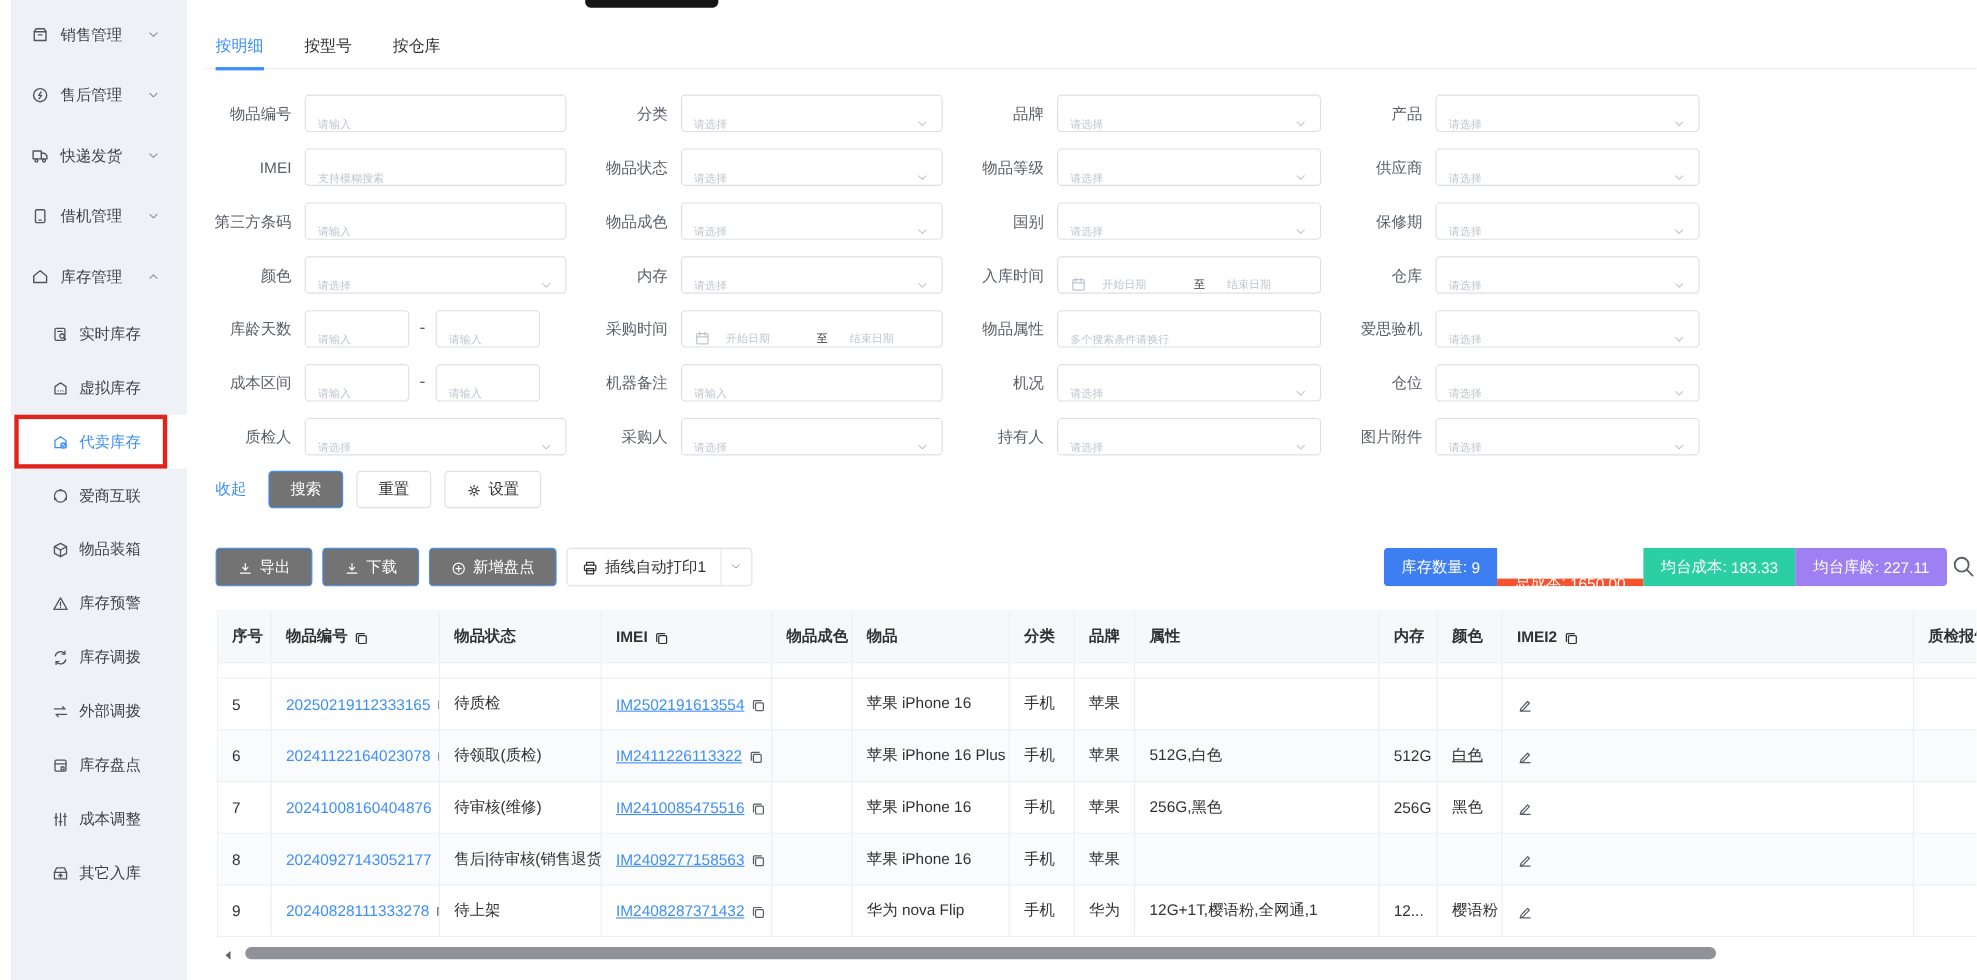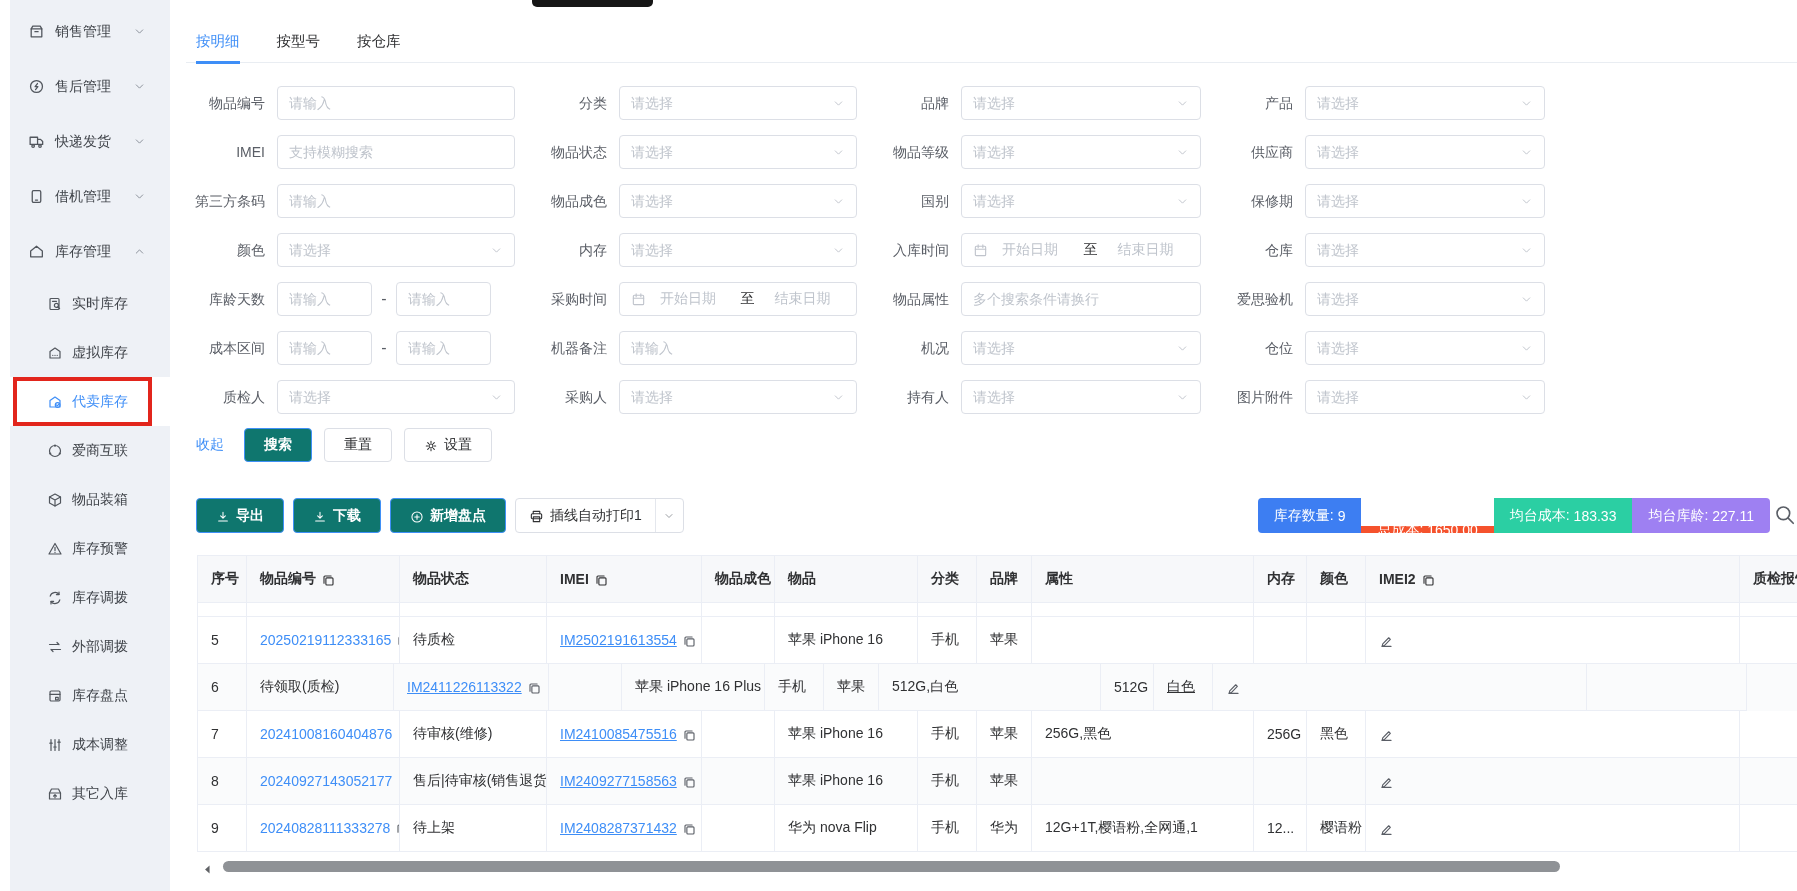--- a/index.html
+++ b/index.html
@@ -25,38 +25,38 @@
   #tabs{position:absolute;left:196px;top:32px;display:flex;gap:37px;z-index:2;}
   .tab{font-size:14.5px;color:#303133;padding-bottom:10px;cursor:pointer;border-bottom:3px solid transparent;}
   .tab.active{color:#3E8EF7;border-bottom-color:#3E8EF7;}
   #tabs-border{position:absolute;left:186px;top:62px;width:1611px;height:1px;background:#E9EDF2;}
 
   
   #search-form{position:absolute;left:186px;top:86px;display:grid;
     grid-template-columns:79px 238px 80px 238px 80px 240px 80px 240px;
     column-gap:12px;grid-auto-rows:34px;row-gap:15px;align-items:center;}
   .f-label{font-size:14px;color:#5A5E66;text-align:right;line-height:34px;white-space:nowrap;}
-  .f-box{height:34px;box-sizing:border-box;border:1px solid #DCDFE6;border-radius:4px;background:#fff;display:flex;align-items:center;padding:0 11px;font-size:14px;color:#BFC4CC;cursor:pointer;}
+  .f-box{height:34px;box-sizing:border-box;border:1px solid #DCDFE6;border-radius:4px;background:#fff;display:flex;align-items:flex-end;padding:0 11px;font-size:10px;color:#BFC4CC;cursor:pointer;}
   .f-box input{flex:1;min-width:0;border:none;outline:none;font:inherit;color:#303133;background:transparent;padding:0;}
   .f-box input::placeholder{color:#BFC4CC;}
   .f-box .chev{width:13px;height:13px;color:#C0C4CC;margin-left:6px;flex:none;}
   .f-box .cal{width:15px;height:15px;color:#C0C4CC;margin-right:14px;flex:none;}
   .dr-start{flex:1;color:#BFC4CC;}
   .dr-to{color:#303133;margin:0 10px;}
   .dr-end{flex:1;color:#BFC4CC;text-align:left;padding-left:10px;}
   .range-wrap{display:flex;align-items:center;height:34px;}
   .range-wrap .f-box{width:95px;}
   .range-dash{width:24px;text-align:center;color:#5A5E66;}
 
   
   #form-actions{position:absolute;left:196px;top:428px;display:flex;align-items:center;gap:12px;}
   .link{color:#3E8EF7;font-size:14px;margin-right:8px;cursor:pointer;text-decoration:none;}
   .btn{height:34px;padding:0 19px;border:1px solid #DCDFE6;border-radius:4px;background:#fff;font-size:14px;color:#303133;display:inline-flex;align-items:center;gap:6px;cursor:pointer;font-family:inherit;}
   .btn .svg{width:14px;height:14px;}
-  .btn.primary{background:#0f766e;border-color:#3F90F7;color:#fff;font-weight:bold;}
+  .btn.primary{background:#737373;border-color:#3F90F7;color:#fff;font-weight:normal;}
 
   
   #toolbar{position:absolute;left:196px;top:498px;display:flex;align-items:center;gap:9px;}
   #toolbar .btn{height:35px;}
   .split{display:inline-flex;height:35px;border:1px solid #DCDFE6;border-radius:4px;background:#fff;box-sizing:border-box;overflow:hidden;cursor:pointer;}
   .split .smain{display:flex;align-items:center;gap:6px;padding:0 13px;font-size:14px;color:#303133;}
   .split .smain .svg{width:15px;height:15px;color:#303133;}
   .split .caret{width:27px;display:flex;align-items:center;justify-content:center;border-left:1px solid #E4E7ED;color:#909399;}
   .split .caret .svg{width:12px;height:12px;}
 
@@ -734,20 +734,29 @@
             </svg></span>
         </div>
         <div class="t-cell" style="width: 160px;">
           <span></span>
         </div>
       </div>
       <div class="t-row striped">
         <div class="t-cell" style="width: 50px;">
           <span>6</span>
         </div>
+        <div class="t-cell" style="width: 153px;">
+          <span class="cell-link">20241122164023078</span>
+          <span class="ico-s"><svg class="svg " viewBox="0 0 16 16">
+              <g fill="none" stroke="currentColor" stroke-width="1.2" stroke-linecap="round" stroke-linejoin="round">
+                <rect x="5.2" y="5.2" width="7.6" height="7.6" rx="1"></rect>
+                <path d="M3.2 10.8V4.2a1 1 0 011-1h6.6"></path>
+              </g>
+            </svg></span>
+        </div>
         <div class="t-cell" style="width: 147px;">
           <span>待领取(质检)</span>
         </div>
         <div class="t-cell" style="width: 155px;">
           <span class="cell-link ul">IM2411226113322</span>
           <span class="ico-s"><svg class="svg " viewBox="0 0 16 16">
               <g fill="none" stroke="currentColor" stroke-width="1.2" stroke-linecap="round" stroke-linejoin="round">
                 <rect x="5.2" y="5.2" width="7.6" height="7.6" rx="1"></rect>
                 <path d="M3.2 10.8V4.2a1 1 0 011-1h6.6"></path>
               </g>

